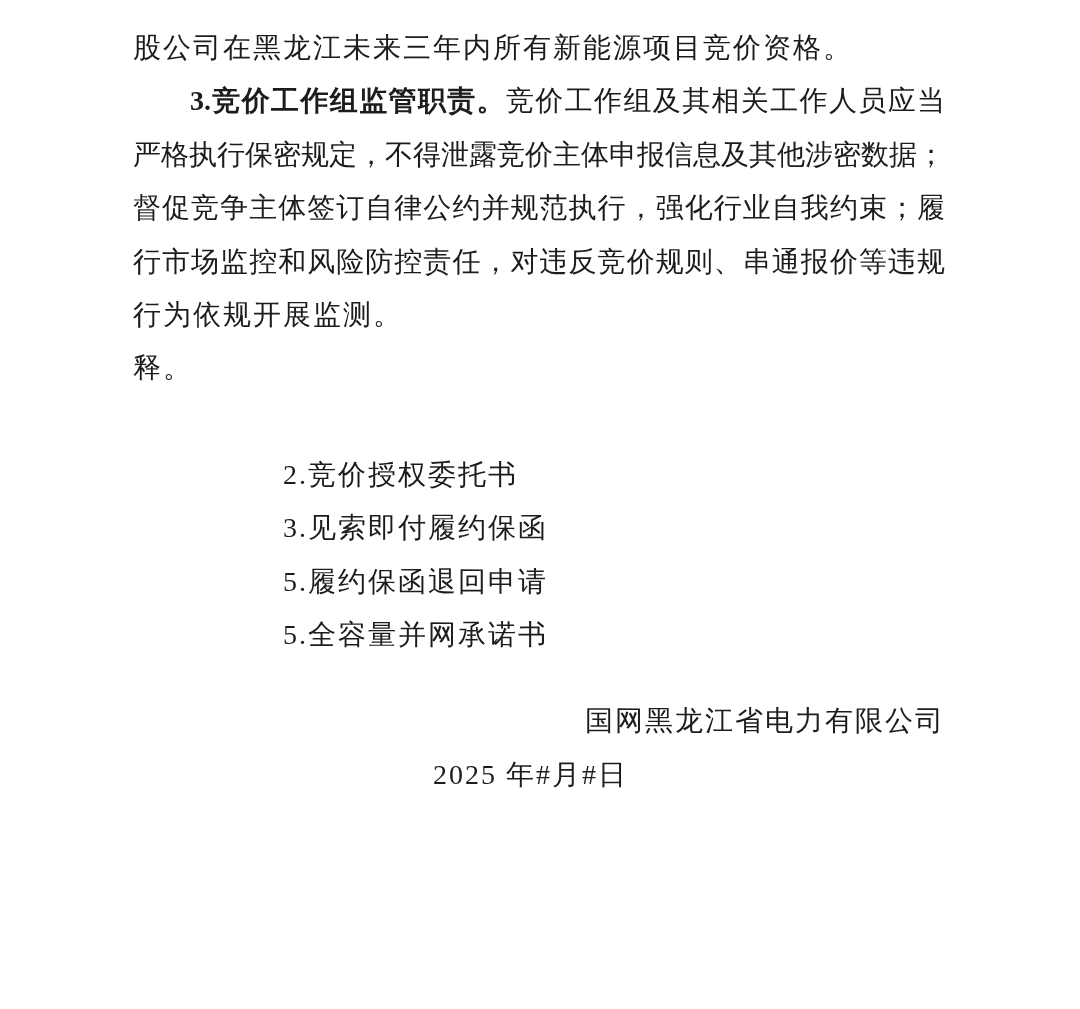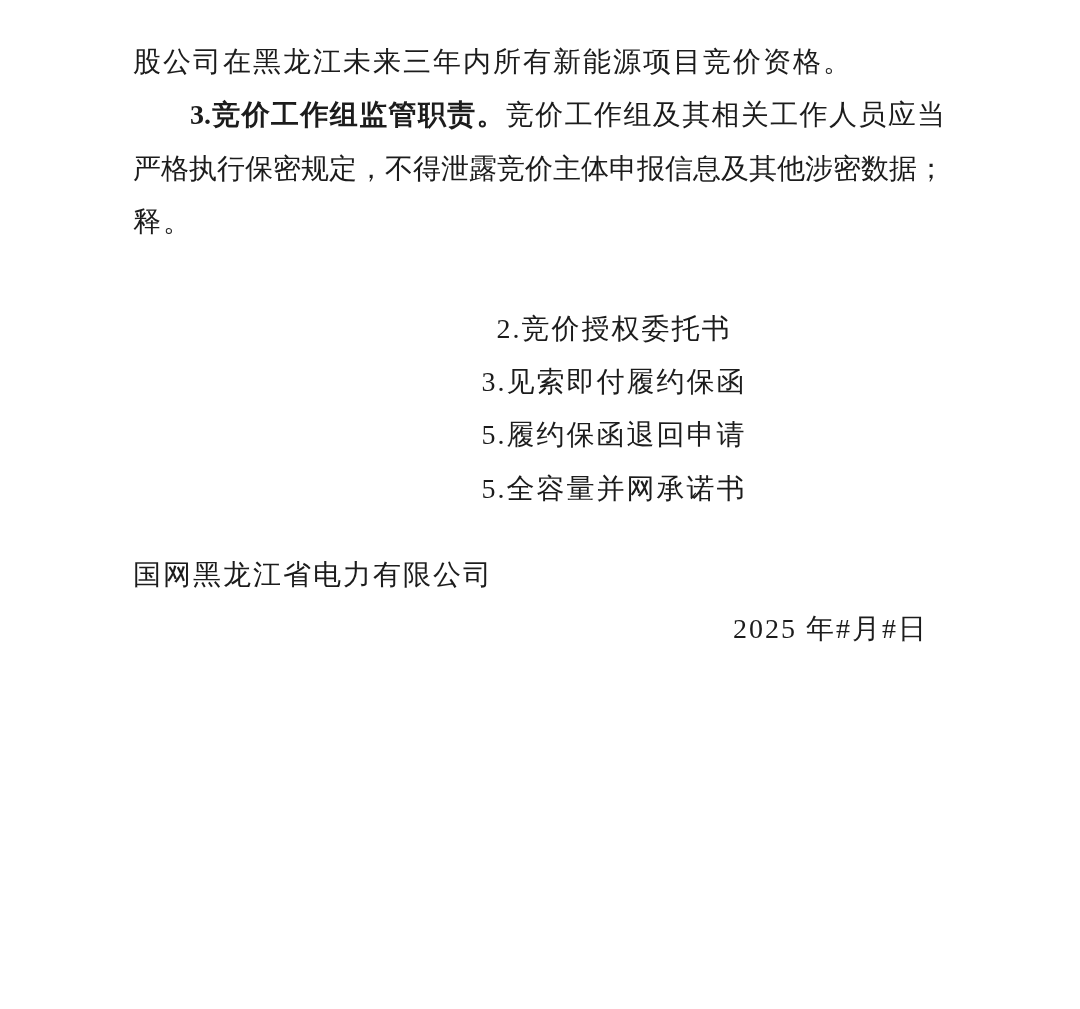--- a/index.html
+++ b/index.html
@@ -12,65 +12,68 @@
     width: 1080px;
     height: 1009px;
     background: #ffffff;
     overflow: hidden;
     font-family: "Liberation Serif", "DejaVu Serif", serif;
     color: #1c1c1c;
   }
   .content {
     position: absolute;
     left: 133px;
-    top: 35px;
+    top: 21px;
     width: 812px;
   }
   .line {
     font-size: 28px;
     line-height: 53.4px;
     letter-spacing: 2px;
     white-space: nowrap;
   }
   .just {
     text-align: justify;
     text-align-last: justify;
     letter-spacing: 0;
     white-space: normal;
     overflow: hidden;
     height: 53.4px;
   }
   .indent { text-indent: 57px; }
   .bold { font-weight: bold; }
   .attachments { margin-top: 53px; }
   .att-first { padding-left: 57px; }
-  .att-item { padding-left: 150px; text-align: center; }
+  .att-item { padding-left: 150px; }
   .signature {
     margin-top: 33px;
-    text-align: left;
+    text-align: right;
   }
   .date {
-    text-align: right;
+    text-align: center;
     padding-right: 17px;
   }
 </style>
 </head>
 <body>
 
 <div class="page">
   <div class="content">
 
     <div class="line">股公司在黑龙江未来三年内所有新能源项目竞价资格。</div>
 
     <div class="line just indent"><span class="bold">3.竞价工作组监管职责。</span><span>竞价工作组及其相关工作人员应当</span></div>
 
     <div class="line just">严格执行保密规定，不得泄露竞价主体申报信息及其他涉密数据；</div>
 
+    <div class="line just">督促竞争主体签订自律公约并规范执行，强化行业自我约束；履</div>
 
+    <div class="line just">行市场监控和风险防控责任，对违反竞价规则、串通报价等违规</div>
 
+    <div class="line">行为依规开展监测。</div>
 
 
     <div class="line">释。</div>
 
     <div class="attachments">
       <div class="line att-item">2.竞价授权委托书</div>
       <div class="line att-item">3.见索即付履约保函</div>
       <div class="line att-item">5.履约保函退回申请</div>
       <div class="line att-item">5.全容量并网承诺书</div>
     </div>

